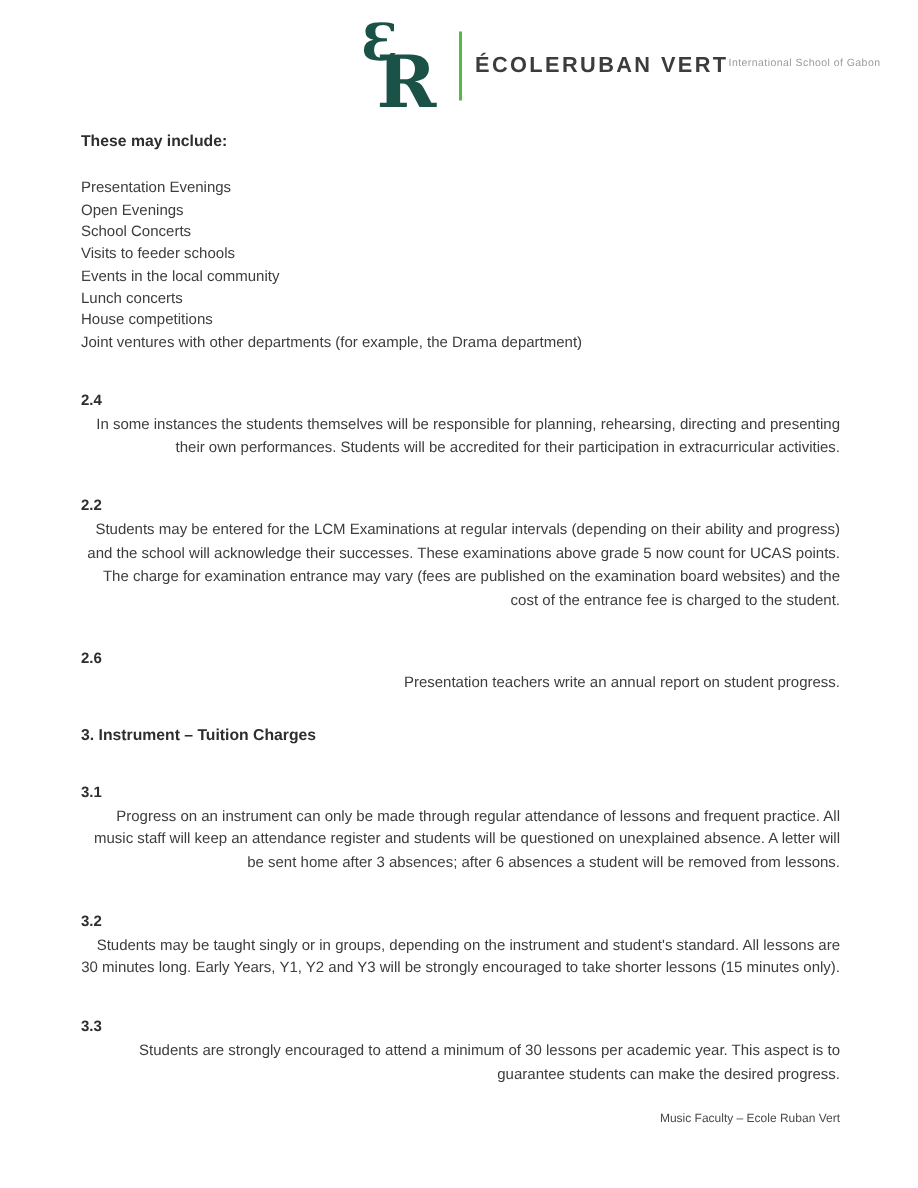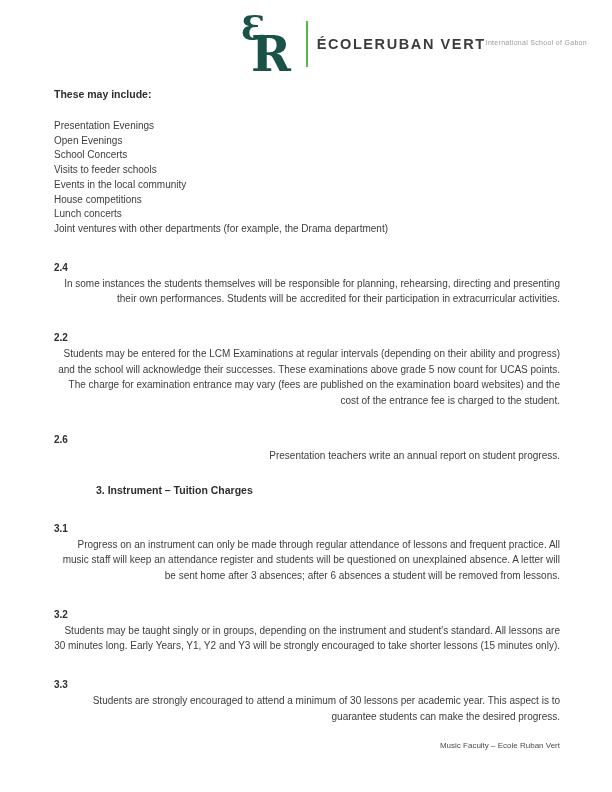--- a/index.html
+++ b/index.html
@@ -77,21 +77,20 @@
     line-height: 15.7px;
     color: #3d3d3d;
     text-align: right;
   }
   .chapter-heading {
     font-size: 10.5px;
     font-weight: 700;
     color: #2e2e2e;
     margin-top: 18px;
     line-height: 16px;
-    margin-left: 42px;
   }
 
   
   .footer {
     position: absolute;
     right: 52px;
     bottom: 42px;
     font-size: 8px;
     color: #4a4a4a;
   }
@@ -117,22 +116,22 @@
   <div class="content">
 
     <div class="intro-heading">These may include:</div>
 
     <div class="activity-list">
       <div class="list-line">Presentation Evenings</div>
       <div class="list-line">Open Evenings</div>
       <div class="list-line">School Concerts</div>
       <div class="list-line">Visits to feeder schools</div>
       <div class="list-line">Events in the local community</div>
+      <div class="list-line">Lunch concerts</div>
       <div class="list-line">House competitions</div>
-      <div class="list-line">Lunch concerts</div>
       <div class="list-line">Joint ventures with other departments (for example, the Drama department)</div>
     </div>
 
     <div class="section">
       <div class="section-number">2.4</div>
       <div class="section-body">In some instances the students themselves will be responsible for planning, rehearsing, directing and presenting their own performances. Students will be accredited for their participation in extracurricular activities.</div>
     </div>
 
     <div class="section">
       <div class="section-number">2.2</div>

